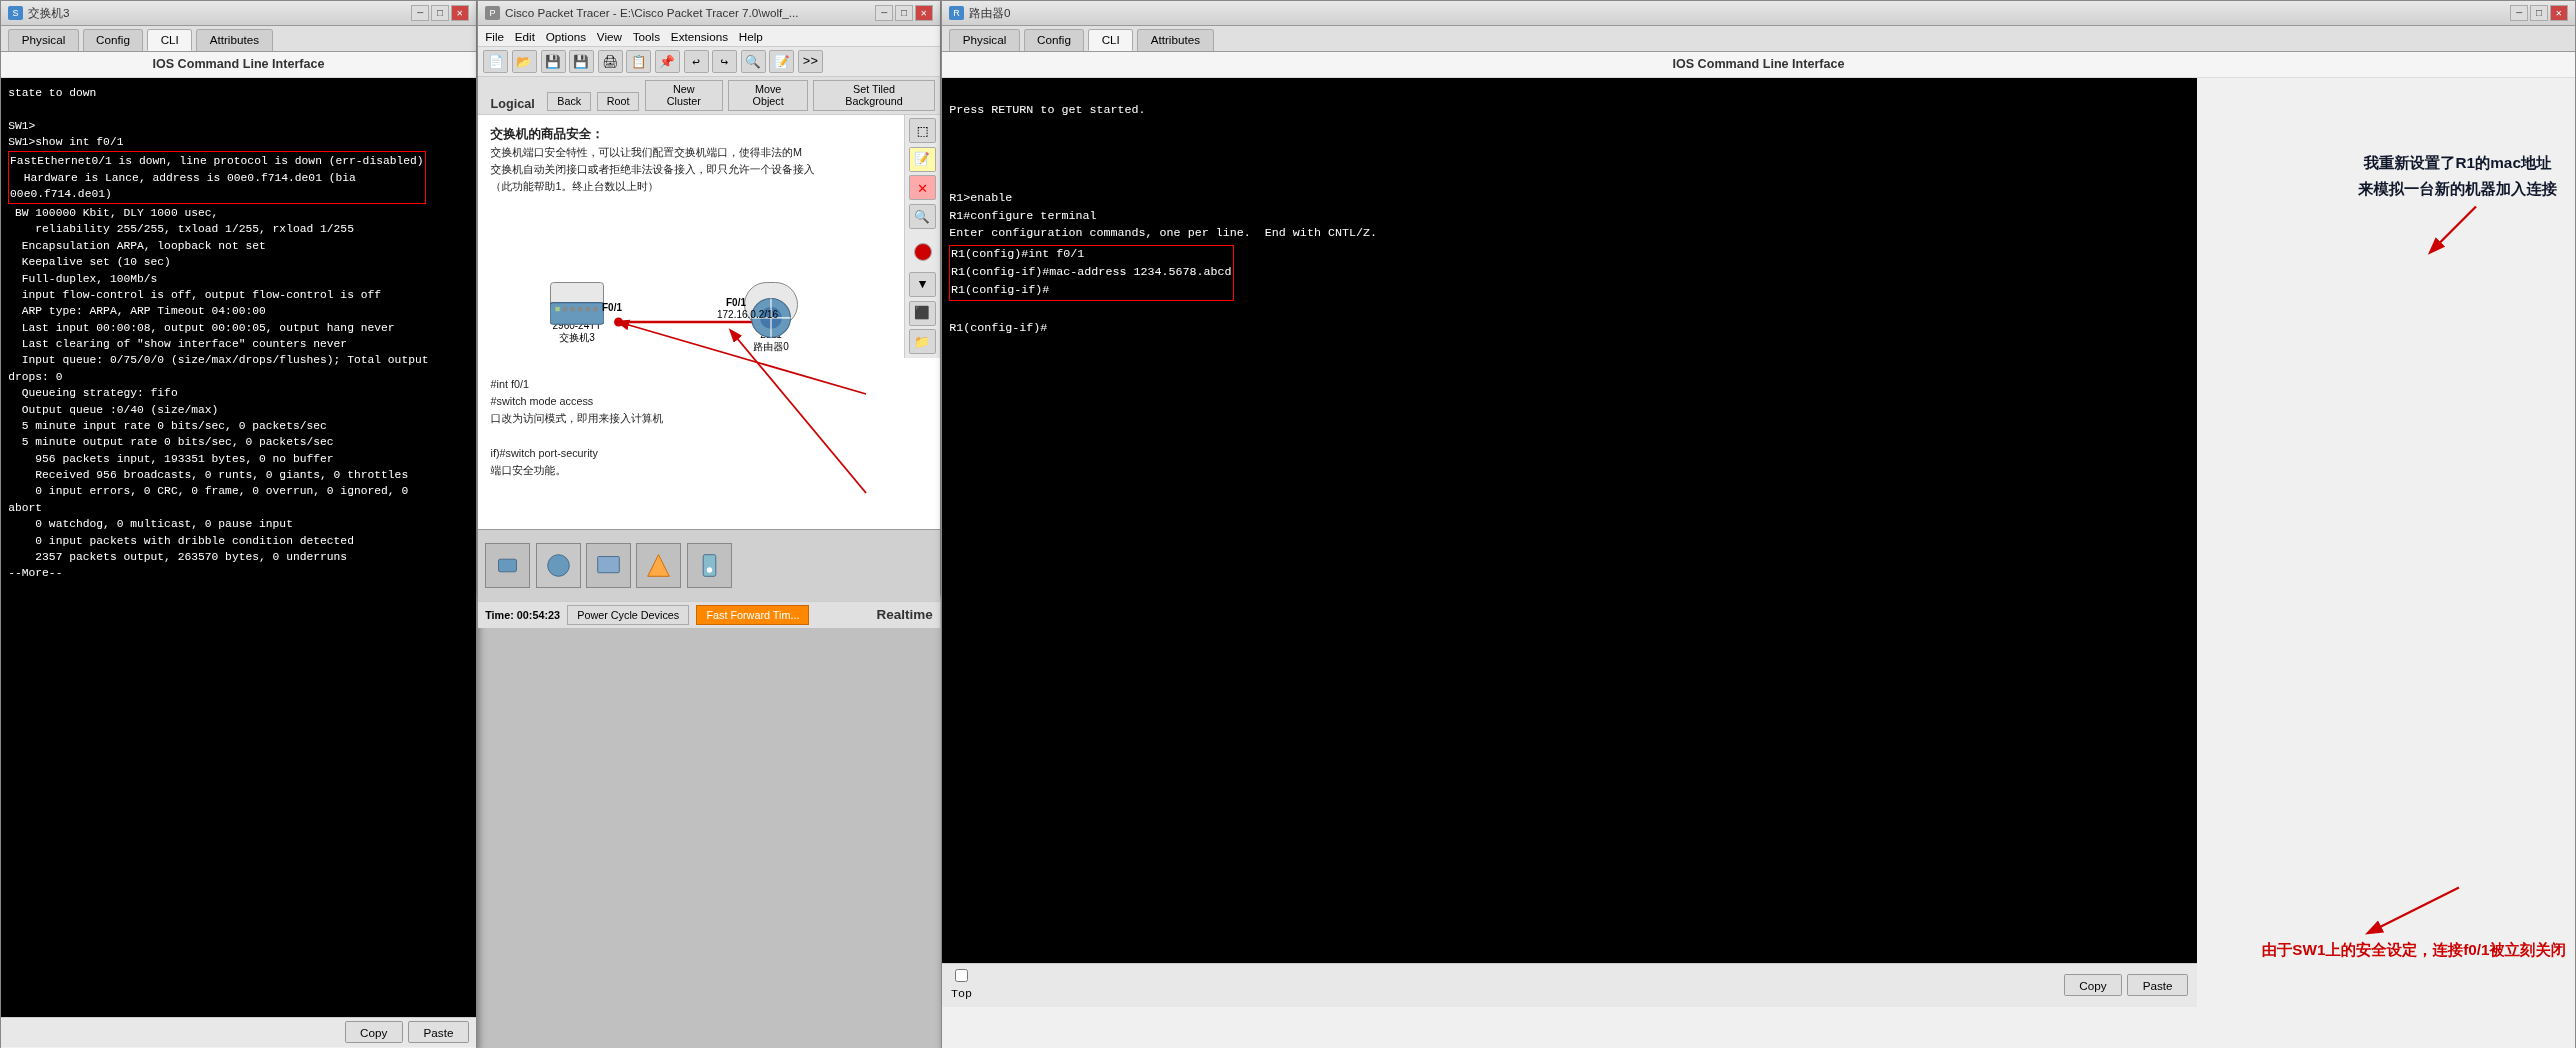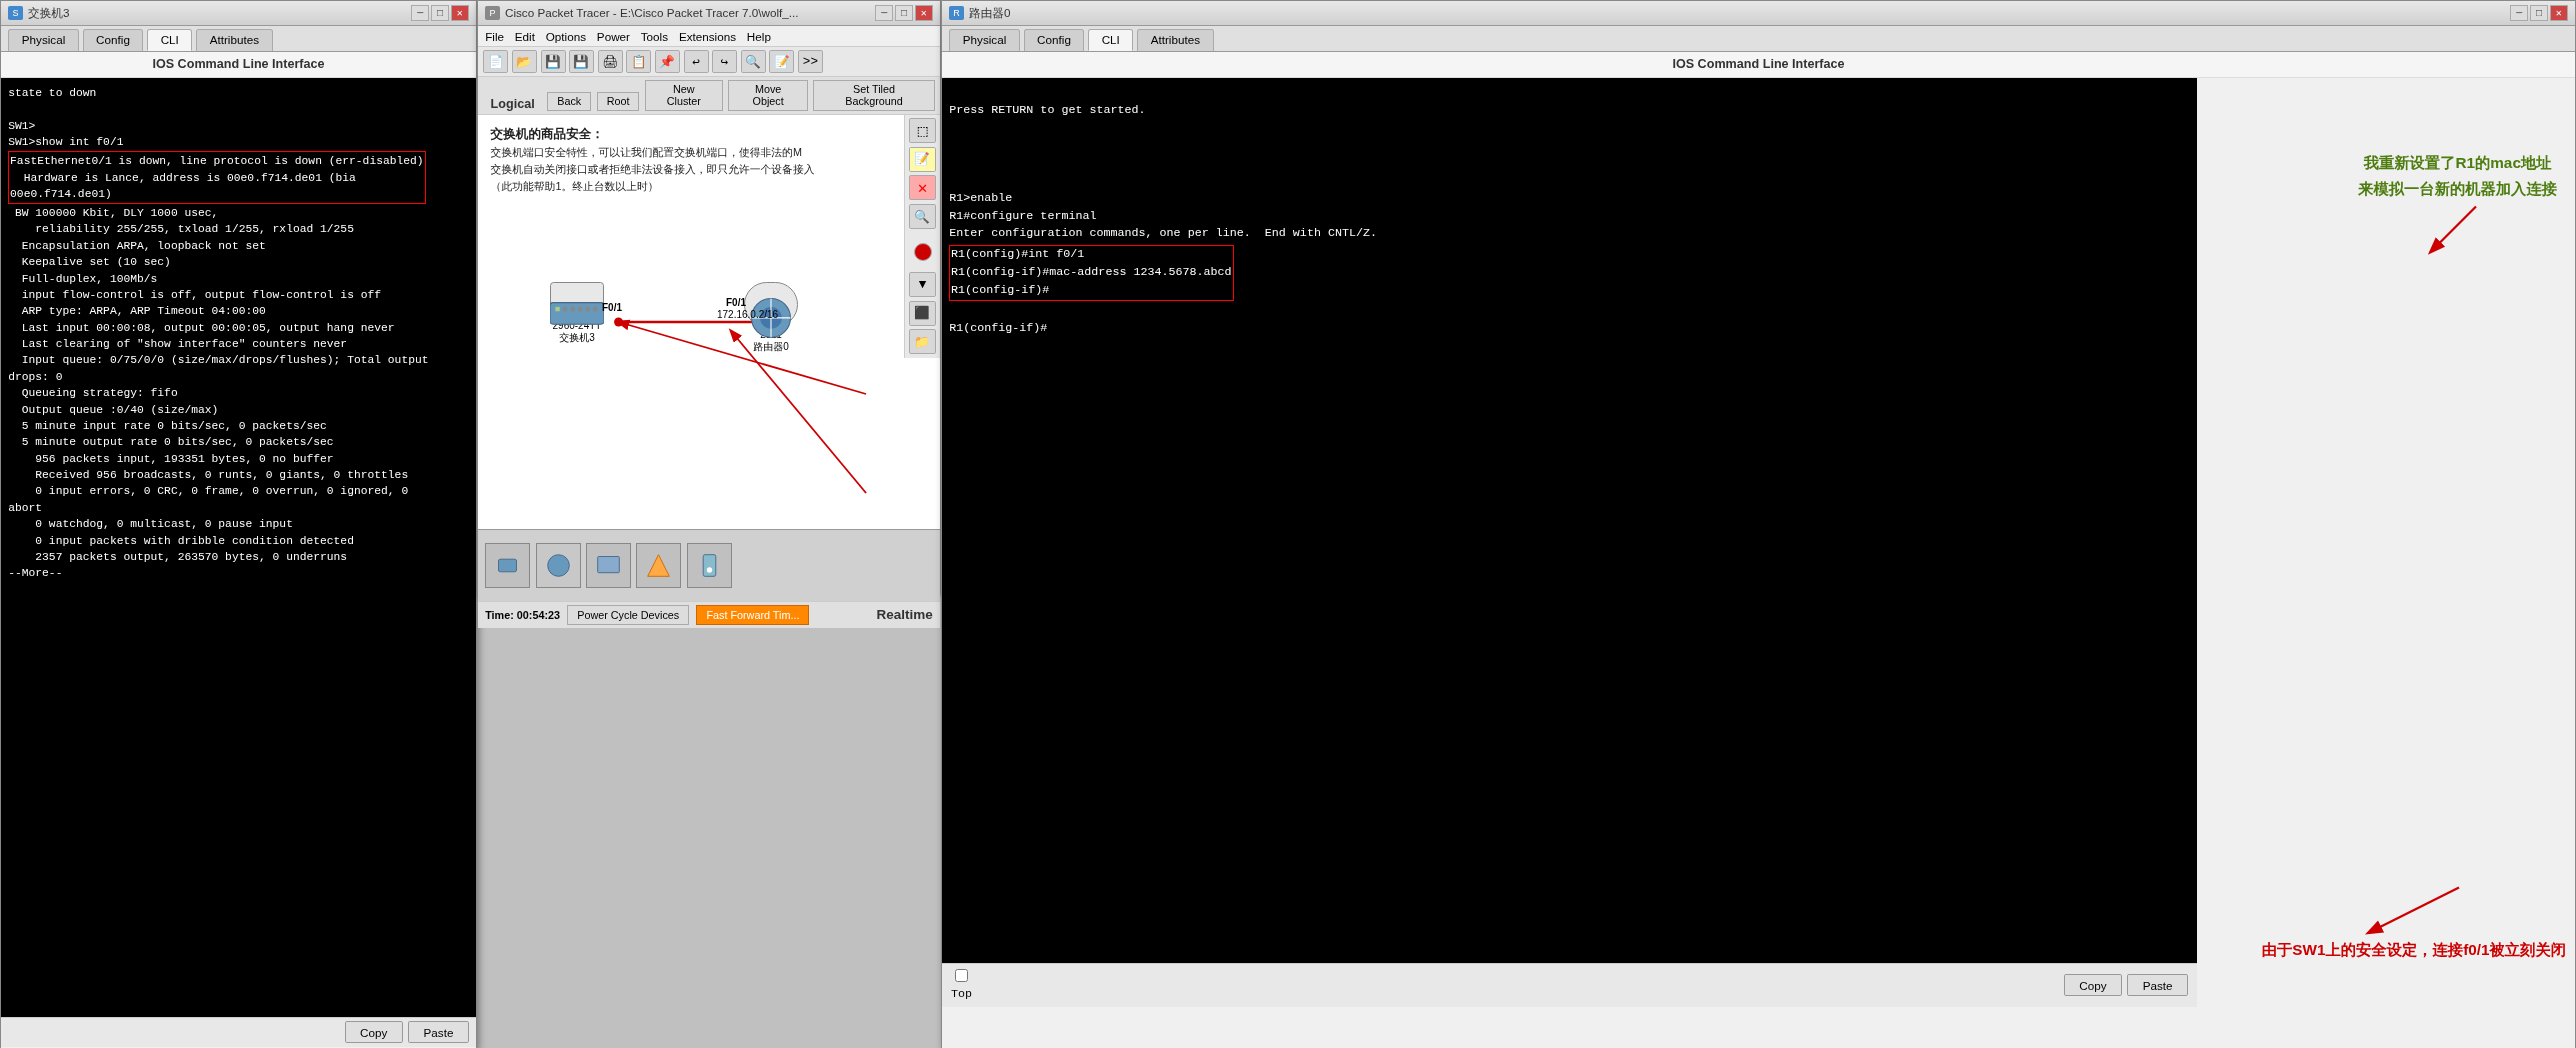--- a/index.html
+++ b/index.html
@@ -432,21 +432,21 @@
       <div class="title-btn">─</div>
       <div class="title-btn">□</div>
       <div class="title-btn close">✕</div>
     </div>
   </div>
 
   <div class="pt-menubar">
     <span>File</span>
     <span>Edit</span>
     <span>Options</span>
-    <span>Power</span>
+    <span>View</span>
     <span>Tools</span>
     <span>Extensions</span>
     <span>Help</span>
   </div>
 
   <div class="pt-toolbar">
     <div class="pt-tool-btn">📄</div>
     <div class="pt-tool-btn">📂</div>
     <div class="pt-tool-btn">💾</div>
     <div class="pt-tool-btn">💾</div>
@@ -522,20 +522,28 @@
     <div style="position:absolute; left: 248px; top: 182px; font-size:10px; font-family:sans-serif; font-weight:bold;">F0/1</div>
     <div style="position:absolute; left: 239px; top: 194px; font-size:10px; font-family:sans-serif;">172.16.0.2/16</div>
 
     <div class="canvas-text" style="left: 12.6px; top: 9px; width: 414px;">
       <div style="font-weight:bold; font-size:12.6px;">交换机的商品安全：</div>
       <div>交换机端口安全特性，可以让我们配置交换机端口，使得非法的M</div>
       <div>交换机自动关闭接口或者拒绝非法设备接入，即只允许一个设备接入</div>
       <div>（此功能帮助1。终止台数以上时）</div>
     </div>
 
+    <div class="canvas-text" style="left: 12.6px; top: 261px; width: 387px;">
+      <div>#int f0/1</div>
+      <div>#switch mode access</div>
+      <div>口改为访问模式，即用来接入计算机</div>
+      <div>&nbsp;</div>
+      <div>if)#switch port-security</div>
+      <div>端口安全功能。</div>
+    </div>
 
     <div class="pt-sidebar">
       <div class="sidebar-tool" style="font-size:16px;">⬚</div>
       <div class="sidebar-tool" style="background:#fffaaa;">📝</div>
       <div class="sidebar-tool" style="background:#ffaaaa; color:red; font-size:16px;">✕</div>
       <div class="sidebar-tool">🔍</div>
       <div style="height:7.2px;"></div>
       <div class="sidebar-tool" style="background:#cc0000; border-radius:50%; width:18px; height:18px;"></div>
       <div style="height:3.6px;"></div>
       <div class="sidebar-tool">▼</div>
@@ -634,21 +642,21 @@
         <div style="display:flex; gap:5.4px;">
           <button class="btn">Copy</button>
           <button class="btn">Paste</button>
         </div>
       </div>
     </div>
 
     <div class="router-annotation-area">
 
       <div style="position:absolute; top: 72px; right: 18px; text-align:center;">
-        <div style="color:#4d7c0f; font-family:'微软雅黑','Microsoft YaHei',sans-serif; font-size:15.3px; font-weight:bold; line-height:1.7;">
+        <div style="color:#0f172a; font-family:'微软雅黑','Microsoft YaHei',sans-serif; font-size:15.3px; font-weight:bold; line-height:1.7;">
           我重新设置了R1的mac地址<br>来模拟一台新的机器加入连接
         </div>
 
         <svg width="72" height="54" style="display:block; margin: 0 auto;" viewBox="0 0 80 60">
           <defs>
             <marker id="redArrow1" markerWidth="8" markerHeight="8" refX="6" refY="3" orient="auto">
               <path d="M0,0 L0,6 L8,3 z" fill="#cc0000"></path>
             </marker>
           </defs>
           <line x1="60" y1="5" x2="10" y2="55" stroke="#cc0000" stroke-width="2.5" marker-end="url(#redArrow1)"></line>

